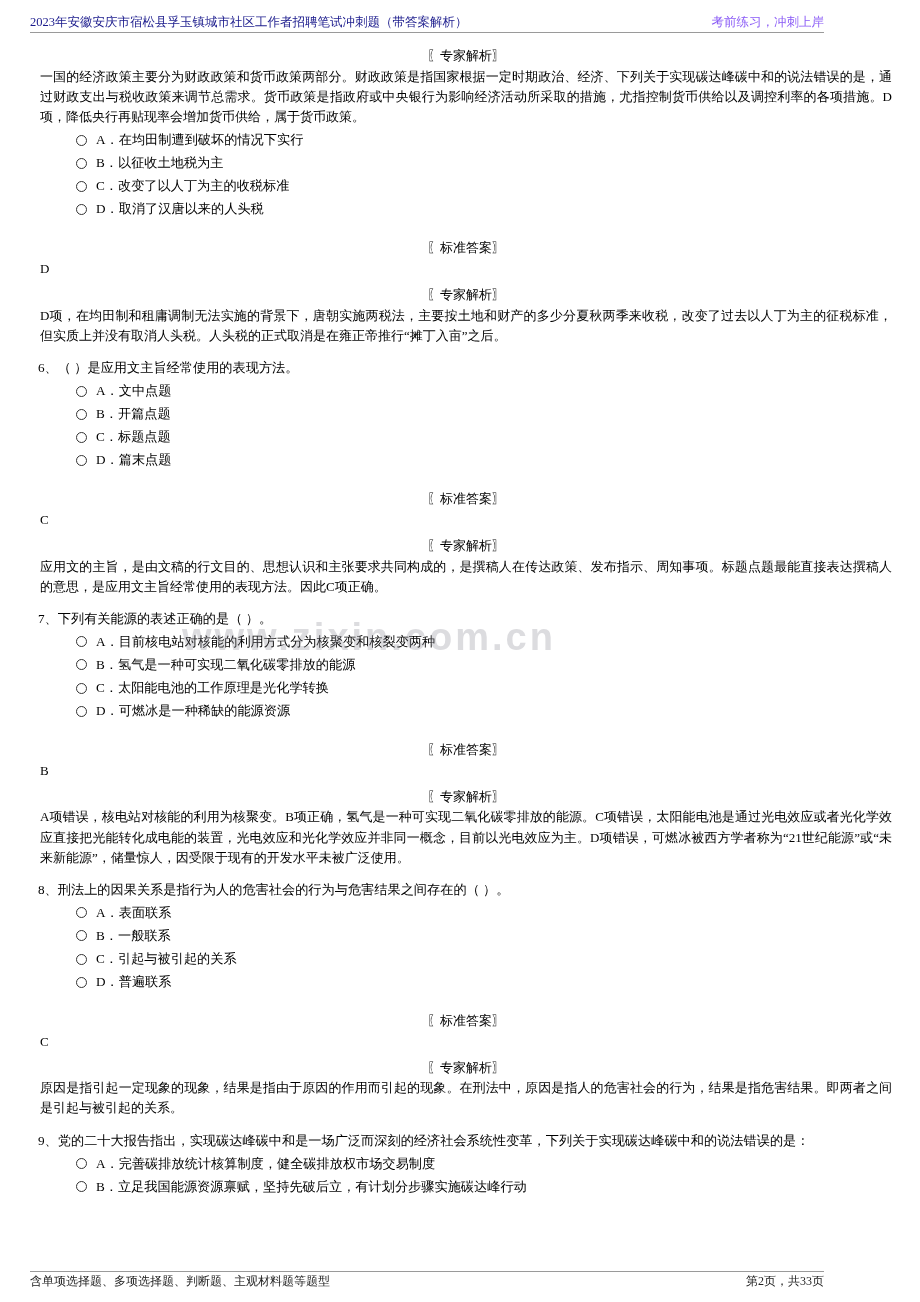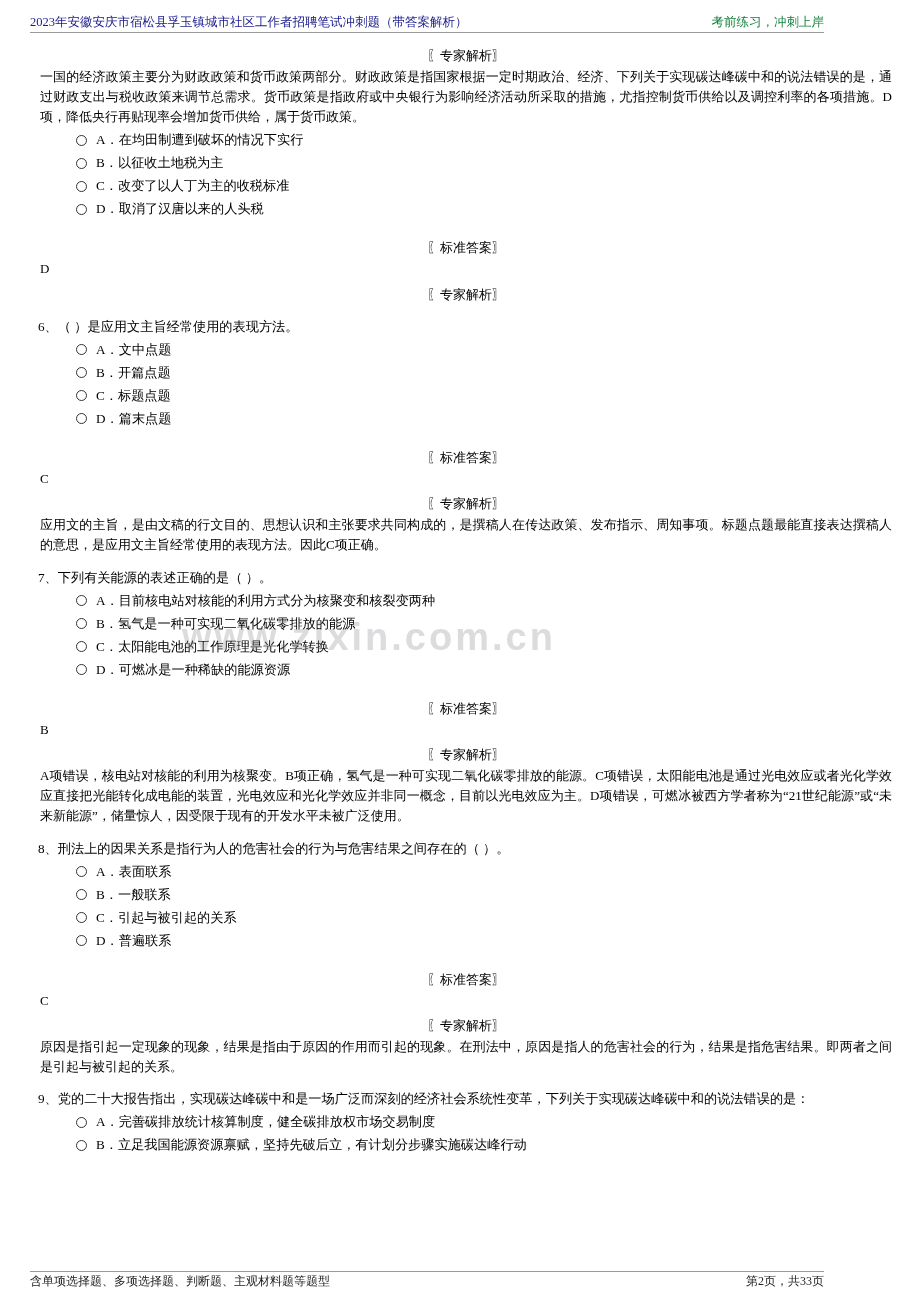--- a/index.html
+++ b/index.html
@@ -25,21 +25,21 @@
     top: 14px;
     left: 30px;
     right: 28px;
     display: flex;
     justify-content: space-between;
     align-items: baseline;
     font-size: 12.5px;
     color: #1a1a8c;
   }
   .header-left { color: #1a1a8c; letter-spacing: 0; }
-  .header-right { color: #15803d; white-space: nowrap; font-family: Liberation Mono, monospace; }
+  .header-right { color: #8b5cf6; white-space: nowrap; font-family: Liberation Mono, monospace; }
   .header-rule {
     position: absolute;
     top: 32px;
     left: 30px;
     right: 28px;
     border-bottom: 1px solid #9a9a9a;
   }
   
   .footer {
     position: absolute;
@@ -157,20 +157,21 @@
       <div class="opt">
         <span class="radio"></span>
         <span class="opt-text">D．</span>
         <span class="opt-text">取消了汉唐以来的人头税</span>
       </div>
     </div>
     <div class="spacer-md"></div>
     <div class="label">〖标准答案〗</div>
     <div class="answer-line">D</div>
     <div class="label">〖专家解析〗</div>
+    <div class="para">D项，在均田制和租庸调制无法实施的背景下，唐朝实施两税法，主要按土地和财产的多少分夏秋两季来收税，改变了过去以人丁为主的征税标准，但实质上并没有取消人头税。人头税的正式取消是在雍正帝推行“摊丁入亩”之后。</div>
 
     <div class="qline">
       <span>6、</span><span>（    ）是应用文主旨经常使用的表现方法。</span>
     </div>
     <div class="opts">
       <div class="opt">
         <span class="radio"></span>
         <span class="opt-text">A．</span>
         <span class="opt-text">文中点题</span>
       </div>

